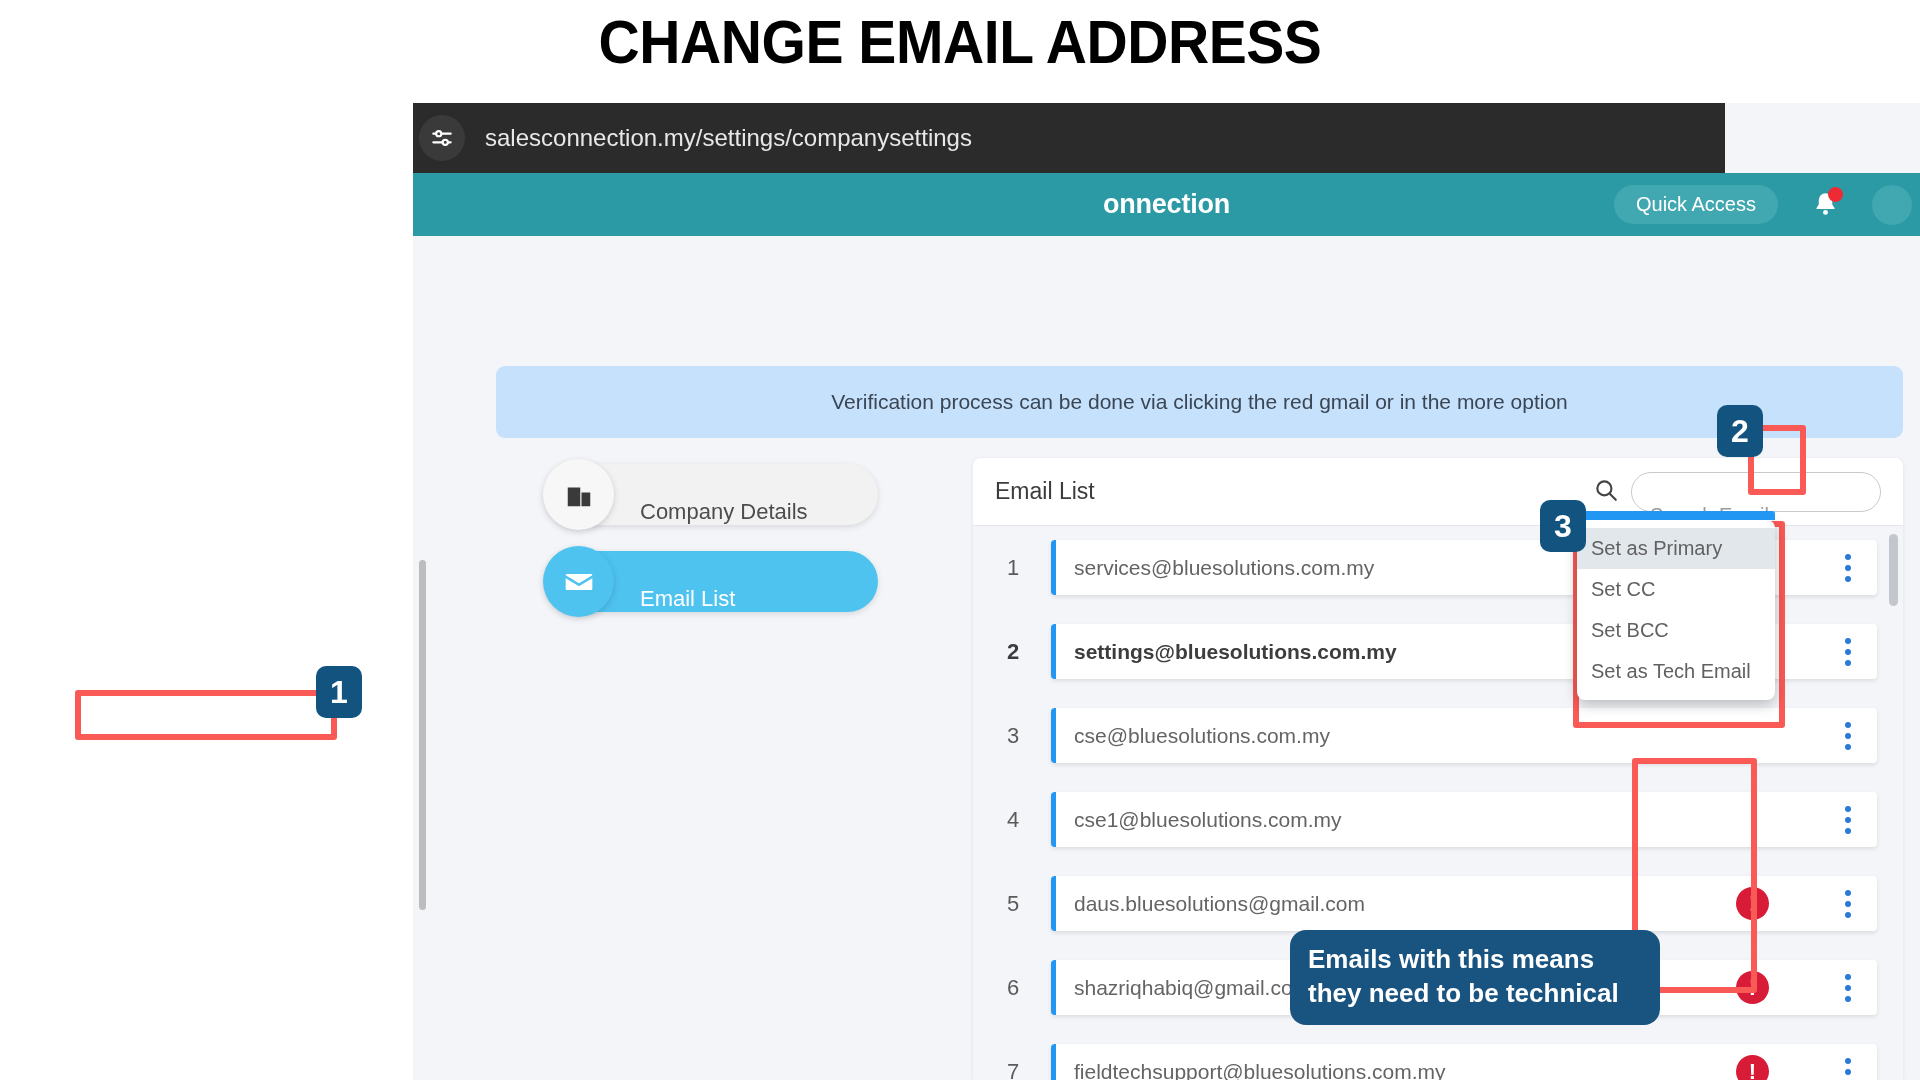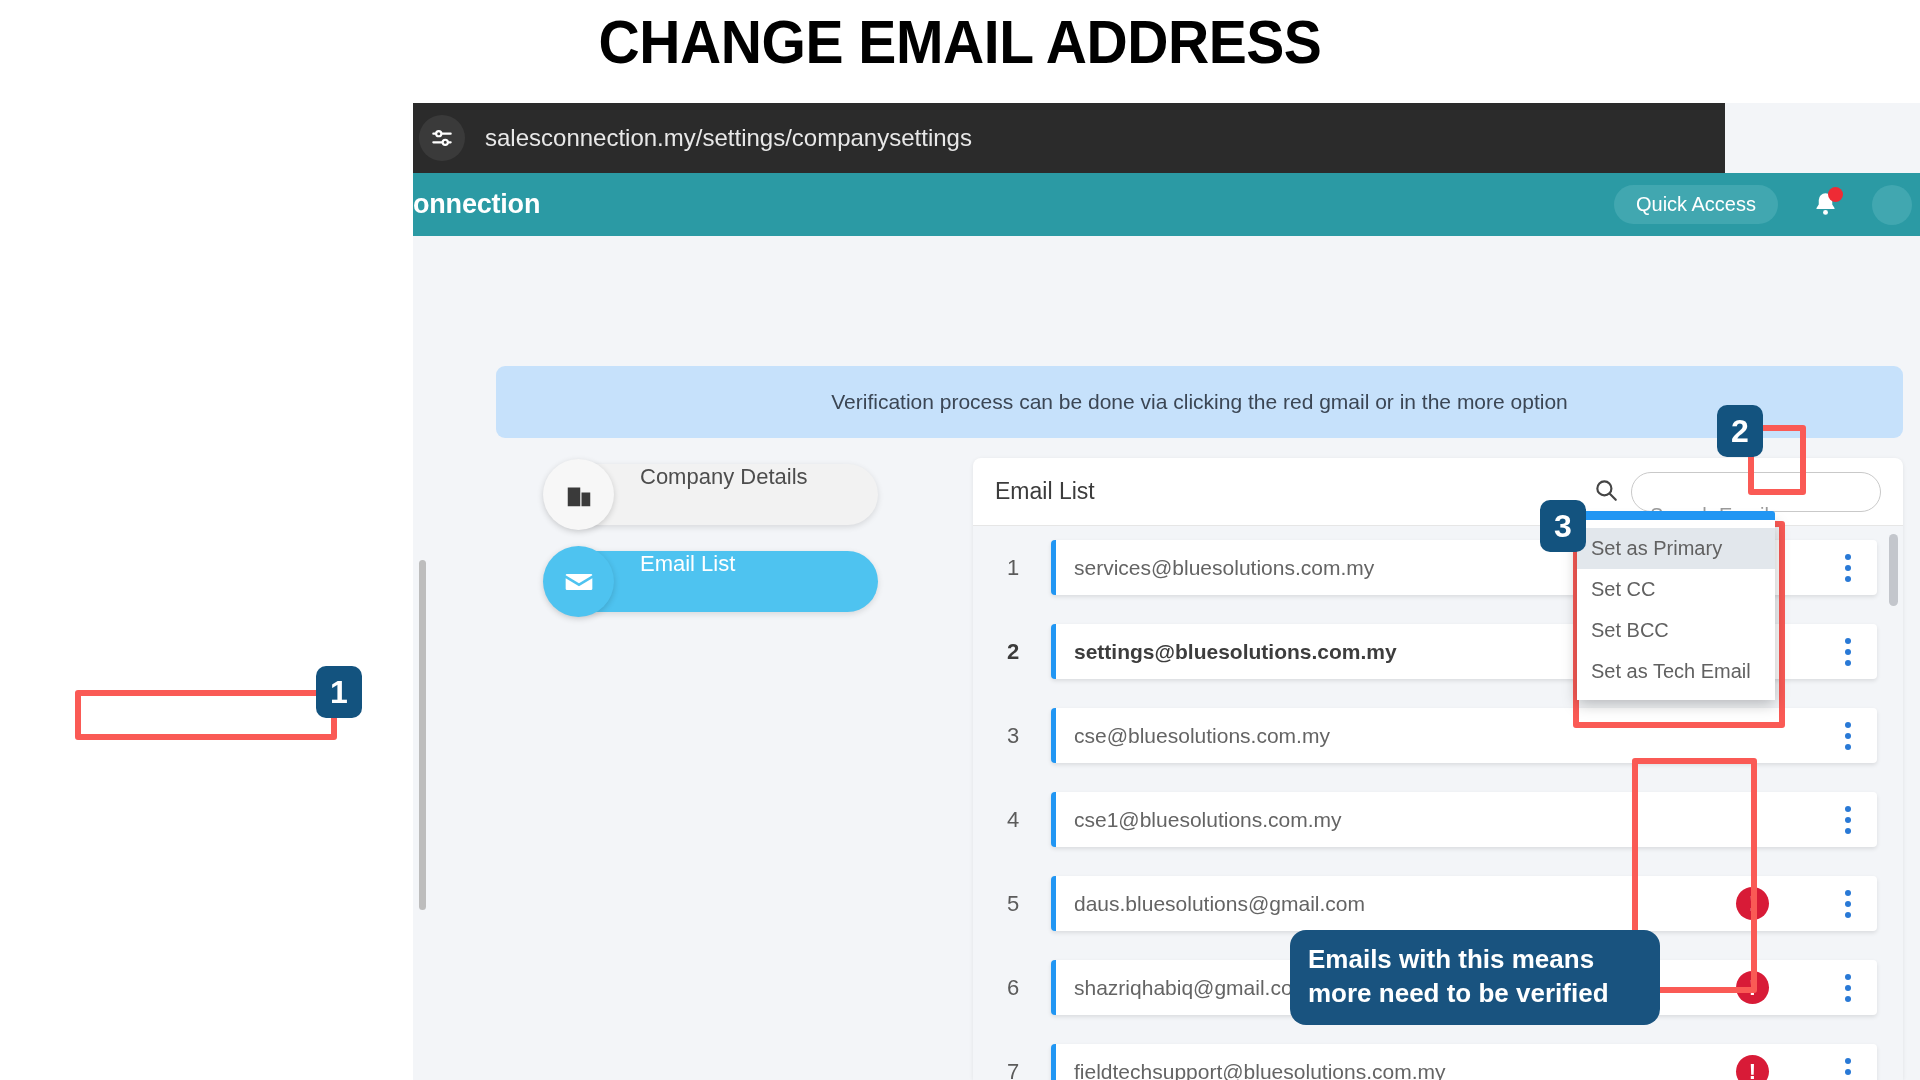--- a/index.html
+++ b/index.html
@@ -126,20 +126,21 @@
   }
 
   
   .app-header {
     position: absolute;
     left: 0; top: 70px;
     width: 1507px; height: 63px;
     background: #2b9aa4;
     display: flex;
     align-items: center;
+    justify-content: center;
   }
   .brand {
     margin-left: 0px;
     font-size: 27px;
     font-weight: 700;
     color: #ffffff;
     letter-spacing: -0.2px;
   }
   .header-right {
     position: absolute;
@@ -208,21 +209,21 @@
   .navcards {
     position: absolute;
     left: 135px; top: 228px;
     width: 330px;
   }
   .navcard {
     position: relative;
     height: 61px;
     border-radius: 32px;
     display: flex;
-    align-items: flex-start;
+    align-items: flex-end;
     margin-bottom: 26px;
     box-shadow: 0 2px 6px rgba(0,0,0,0.12);
   }
   .navcard.inactive { background: #f2f2f2; }
   .navcard.active { background: #4ec3f0; }
   .navcard-icon {
     position: absolute;
     left: -5px; top: -5px;
     width: 71px; height: 71px;
     border-radius: 50%;
@@ -366,21 +367,21 @@
     background: #c3c6cc;
   }
 
   
   .dropdown {
     position: absolute;
     left: 1577px; top: 520px;
     width: 198px;
     background: #ffffff;
     box-shadow: 0 4px 14px rgba(0,0,0,0.26);
-    border-radius: 0;
+    border-radius: 8px;
     padding: 8px 0;
     z-index: 40;
   }
   .dropdown::before {
     content: "";
     position: absolute;
     left: 0; top: -9px;
     width: 198px; height: 9px;
     background: #2196f3;
     border-radius: 3px 3px 0 0;
@@ -677,16 +678,16 @@
   <div class="ann-box" style="left:1748px; top:425px; width:58px; height:70px;"></div>
   <div class="ann-badge" style="left:1717px; top:405px;">2</div>
 
   <div class="ann-box" style="left:1573px; top:521px; width:212px; height:207px;"></div>
   <div class="ann-badge" style="left:1540px; top:500px;">3</div>
 
   <div class="ann-box" style="left:1632px; top:758px; width:125px; height:235px;"></div>
 
   <div class="callout">
     <div>Emails with this means</div>
-    <div>more need to be verified</div>
+    <div>they need to be technical</div>
   </div>
 
 </div>
 
 </body></html>

